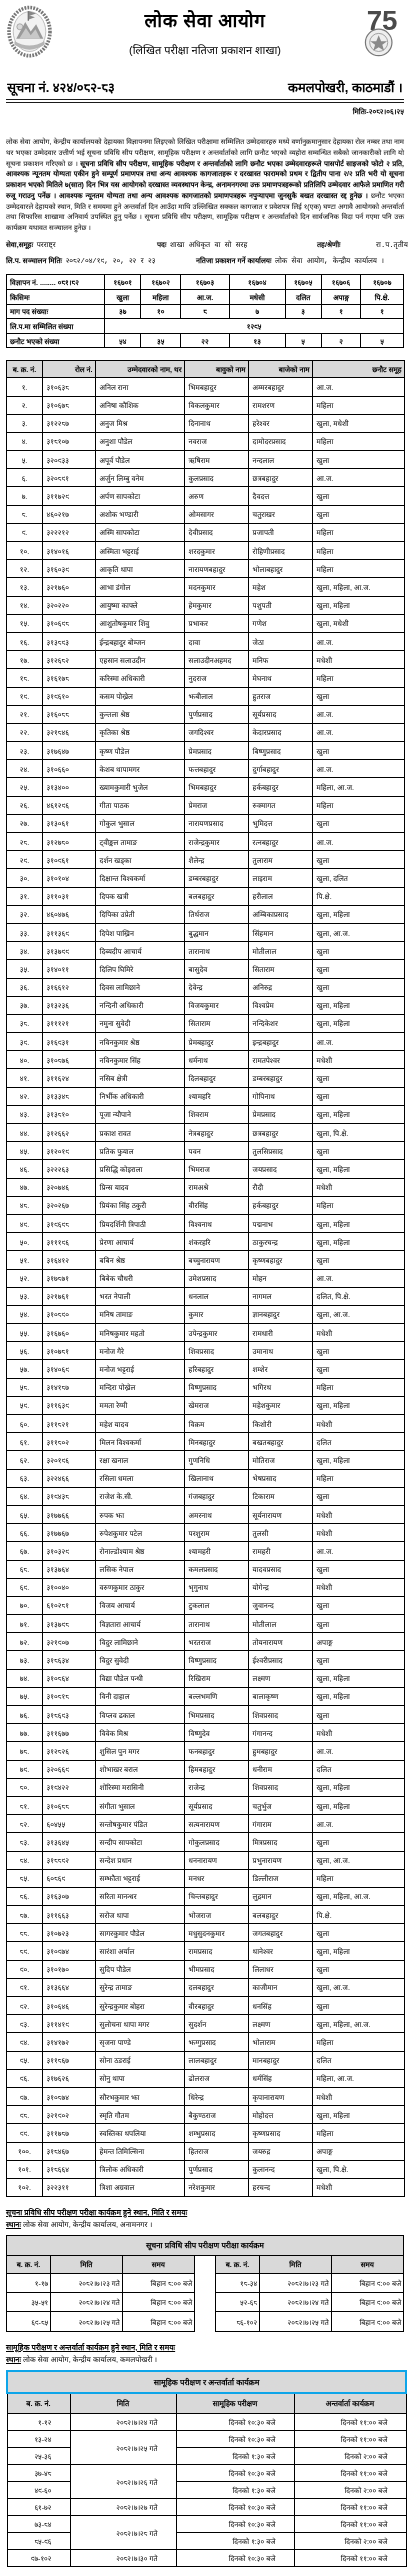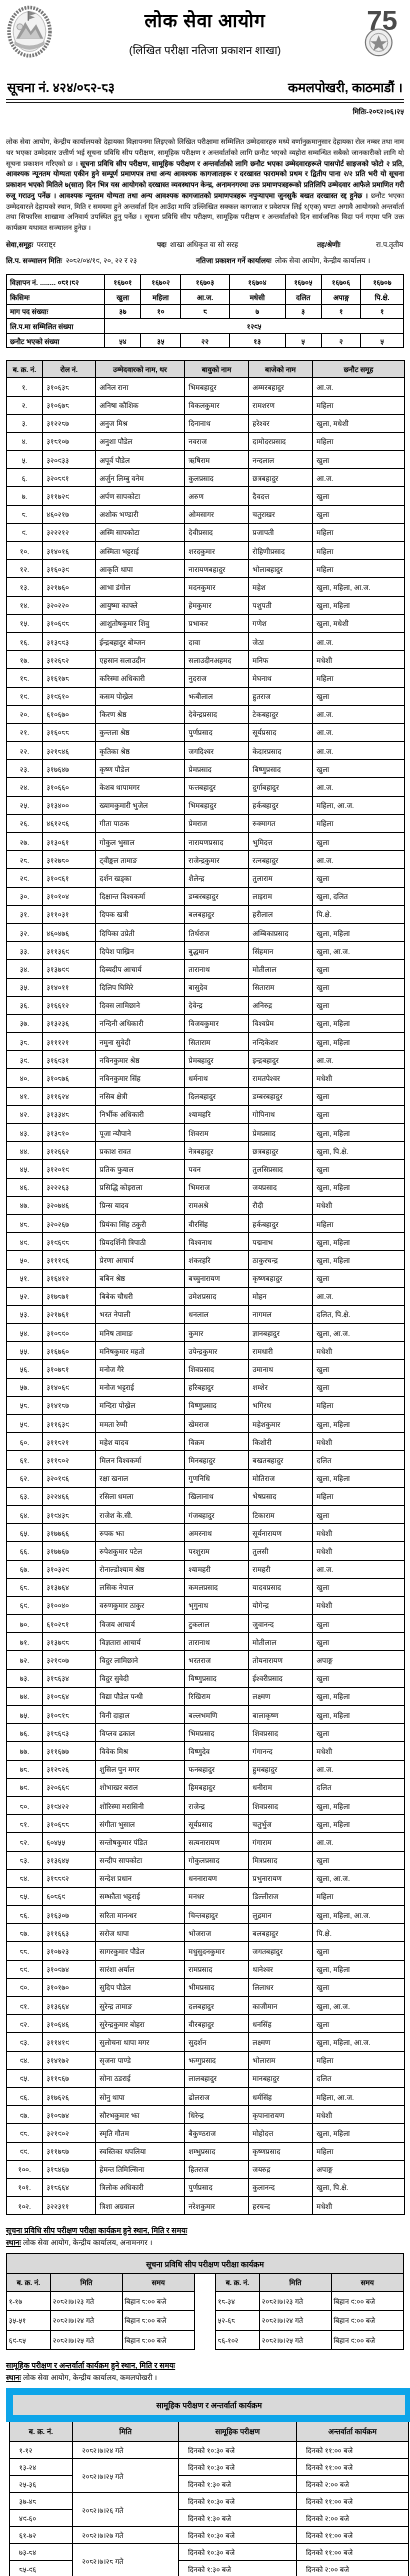--- a/index.html
+++ b/index.html
@@ -13,51 +13,51 @@
   .emblem-box,.logo75-box{width:47px;flex:0 0 auto;}
   .notice-line{display:flex;justify-content:space-between;font-weight:bold;font-size:13px;margin:2.4px 1.2px 3px;}
   .rule{height:1.8px;border-top:1.2px solid #1a1a1a;border-bottom:0.9px solid #1a1a1a;margin:1.2px 0 3px;}
   .date-line{text-align:right;font-weight:bold;font-size:7.2px;margin:0 0 21px;}
   
   .intro{font-size:7px;line-height:1.54;text-align:justify;}
   .intro b{font-weight:bold;}
   
   .meta-line{display:flex;font-size:7.2px;margin-top:5.4px;}
   .meta-line .lbl{font-weight:bold;white-space:nowrap;}
-  .meta-line .val{margin-left:3.6px;}
+  .meta-line .val{margin-left:3.6px;font-family:Liberation Mono, monospace;}
   .m1-a{flex:0 0 151px;display:flex;}
   .m1-b{flex:0 0 160px;display:flex;}
   .m1-c{flex:1;display:flex;gap:32px;}
   .m2-a{flex:0 0 190px;display:flex;}
   .m2-b{flex:1;display:flex;}
   
   table{border-collapse:collapse;}
   .advert{width:100%;margin-top:9.7px;table-layout:fixed;}
   .advert td{border:1px solid #000;padding:1.8px 3px;font-size:7.1px;font-weight:bold;text-align:center;overflow:hidden;}
   .advert td.advert-label{text-align:left;}
   
   .cand{width:100%;margin-top:12px;table-layout:fixed;}
-  .cand th{border:1px solid #000;background:#d9d9d9;font-size:7.2px;font-weight:bold;padding:3px 2.4px;text-align:center;}
+  .cand th{border:1px solid #000;background:#d9d9d9;font-size:7.2px;font-weight:bold;padding:3px 2.4px;text-align:right;}
   .cand th.center,.cand td.center{text-align:center;}
   .cand td{border:0.8px solid #000;font-size:7.2px;padding:3.6px 3.6px;text-align:left;word-wrap:break-word;}
   
   .sec-head{font-weight:bold;font-size:7.6px;text-decoration:underline;margin:9.7px 0 2.4px;}
   .venue-line{font-size:7.4px;margin:1.2px 0 6px;}
   .venue-line .lbl{font-weight:bold;text-decoration:underline;}
   
   .sched-title{border:1px solid #000;background:#d9d9d9;font-weight:bold;text-align:center;font-size:7.8px;padding:4.2px 2.4px;}
   .twin{display:flex;justify-content:space-between;}
   .twin table{width:47.5%;margin-top:-1px;}
   .twin th{border:1px solid #000;background:#d9d9d9;font-size:7.2px;padding:3.6px 1.8px;}
-  .twin td{border:0.8px solid #000;font-size:7.1px;text-align:left;padding:4.2px 1.8px;}
+  .twin td{border:0.8px solid #000;font-size:7.1px;text-align:right;padding:4.2px 1.8px;}
   
   .grp{width:100%;margin-top:1.2px;table-layout:fixed;}
-  .grp .title-cell{border:7px solid #0ea5e9;background:#d9d9d9;font-weight:bold;text-align:center;font-size:7.8px;padding:4.8px 2.4px;}
+  .grp .title-cell{border:2px solid #0ea5e9;background:#d9d9d9;font-weight:bold;text-align:center;font-size:7.8px;padding:4.8px 2.4px;}
   .grp th{border:1px solid #000;background:#d9d9d9;font-size:7.4px;padding:4.8px 1.8px;}
-  .grp td{border:0.8px solid #000;font-size:7.1px;text-align:left;padding:3px 9px;}
+  .grp td{border:0.8px solid #000;font-size:7.1px;text-align:right;padding:3px 18px;}
   
   .sigs{display:flex;justify-content:space-between;margin:17px 3.6px 3.6px;text-align:center;}
   .sig{width:32%;}
   .sig-name{font-weight:bold;font-size:7.8px;}
   svg text{font-family:"Liberation Sans","DejaVu Sans",sans-serif;}
 </style>
 </head>
 <body>
 
 <div class="doc">
@@ -343,28 +343,20 @@
           <td>मेघनाथ</td>
           <td>महिला</td>
         </tr>
         <tr>
           <td class="center">१९.</td>
           <td>३१९६१०</td>
           <td>कसम पोख्रेल</td>
           <td>झबीलाल</td>
           <td>हुतराज</td>
           <td>खुला</td>
-        </tr>
-        <tr>
-          <td class="center">२०.</td>
-          <td>६१०६७०</td>
-          <td>किरण श्रेष्ठ</td>
-          <td>देवेन्द्रप्रसाद</td>
-          <td>टेकबहादुर</td>
-          <td>आ.ज.</td>
         </tr>
         <tr>
           <td class="center">२१.</td>
           <td>३१६०८८</td>
           <td>कुन्तला श्रेष्ठ</td>
           <td>पुर्णप्रसाद</td>
           <td>सूर्यप्रसाद</td>
           <td>आ.ज.</td>
         </tr>
         <tr>

